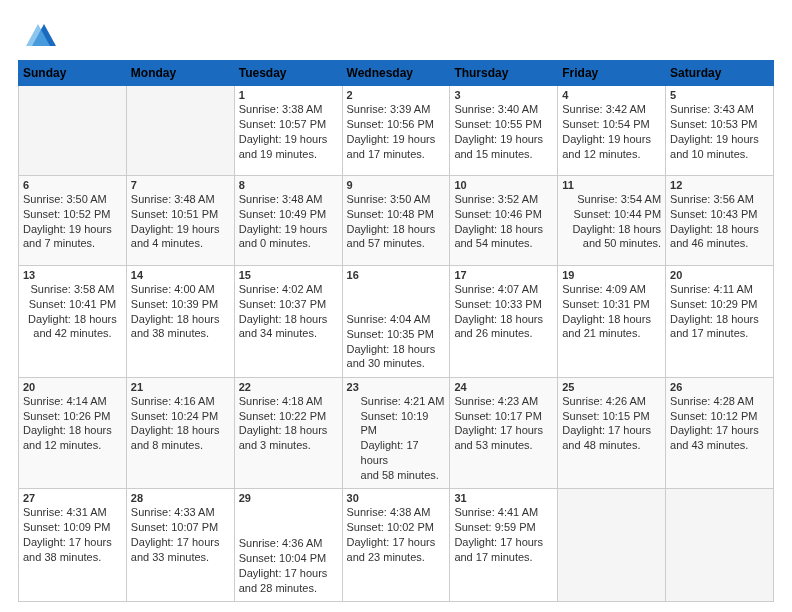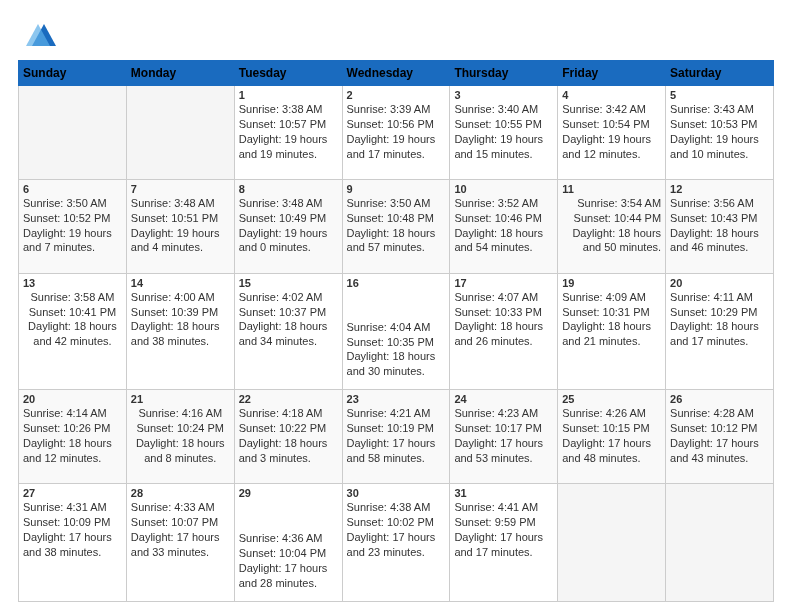--- a/index.html
+++ b/index.html
@@ -285,35 +285,35 @@
         <tr class="week-row">
           <td>
             <span class="day-number">20</span>
             <div class="day-info" style="white-space: pre-line;">Sunrise: 4:14 AM
 Sunset: 10:26 PM
 Daylight: 18 hours
 and 12 minutes.</div>
           </td>
           <td>
             <span class="day-number">21</span>
-            <div class="day-info" style="white-space: pre-line; text-align: center;">Sunrise: 4:16 AM
+            <div class="day-info" style="white-space: pre-line;">Sunrise: 4:16 AM
 Sunset: 10:24 PM
 Daylight: 18 hours
 and 8 minutes.</div>
           </td>
           <td>
             <span class="day-number">22</span>
             <div class="day-info" style="white-space: pre-line;">Sunrise: 4:18 AM
 Sunset: 10:22 PM
 Daylight: 18 hours
 and 3 minutes.</div>
           </td>
           <td>
             <span class="day-number">23</span>
-            <div class="day-info" style="white-space: pre-line;">Sunrise: 4:21 AM
+            <div class="day-info" style="white-space: pre-line; margin-left: 14px;">Sunrise: 4:21 AM
 Sunset: 10:19 PM
 Daylight: 17 hours
 and 58 minutes.</div>
           </td>
           <td>
             <span class="day-number">24</span>
             <div class="day-info" style="white-space: pre-line;">Sunrise: 4:23 AM
 Sunset: 10:17 PM
 Daylight: 17 hours
 and 53 minutes.</div>

